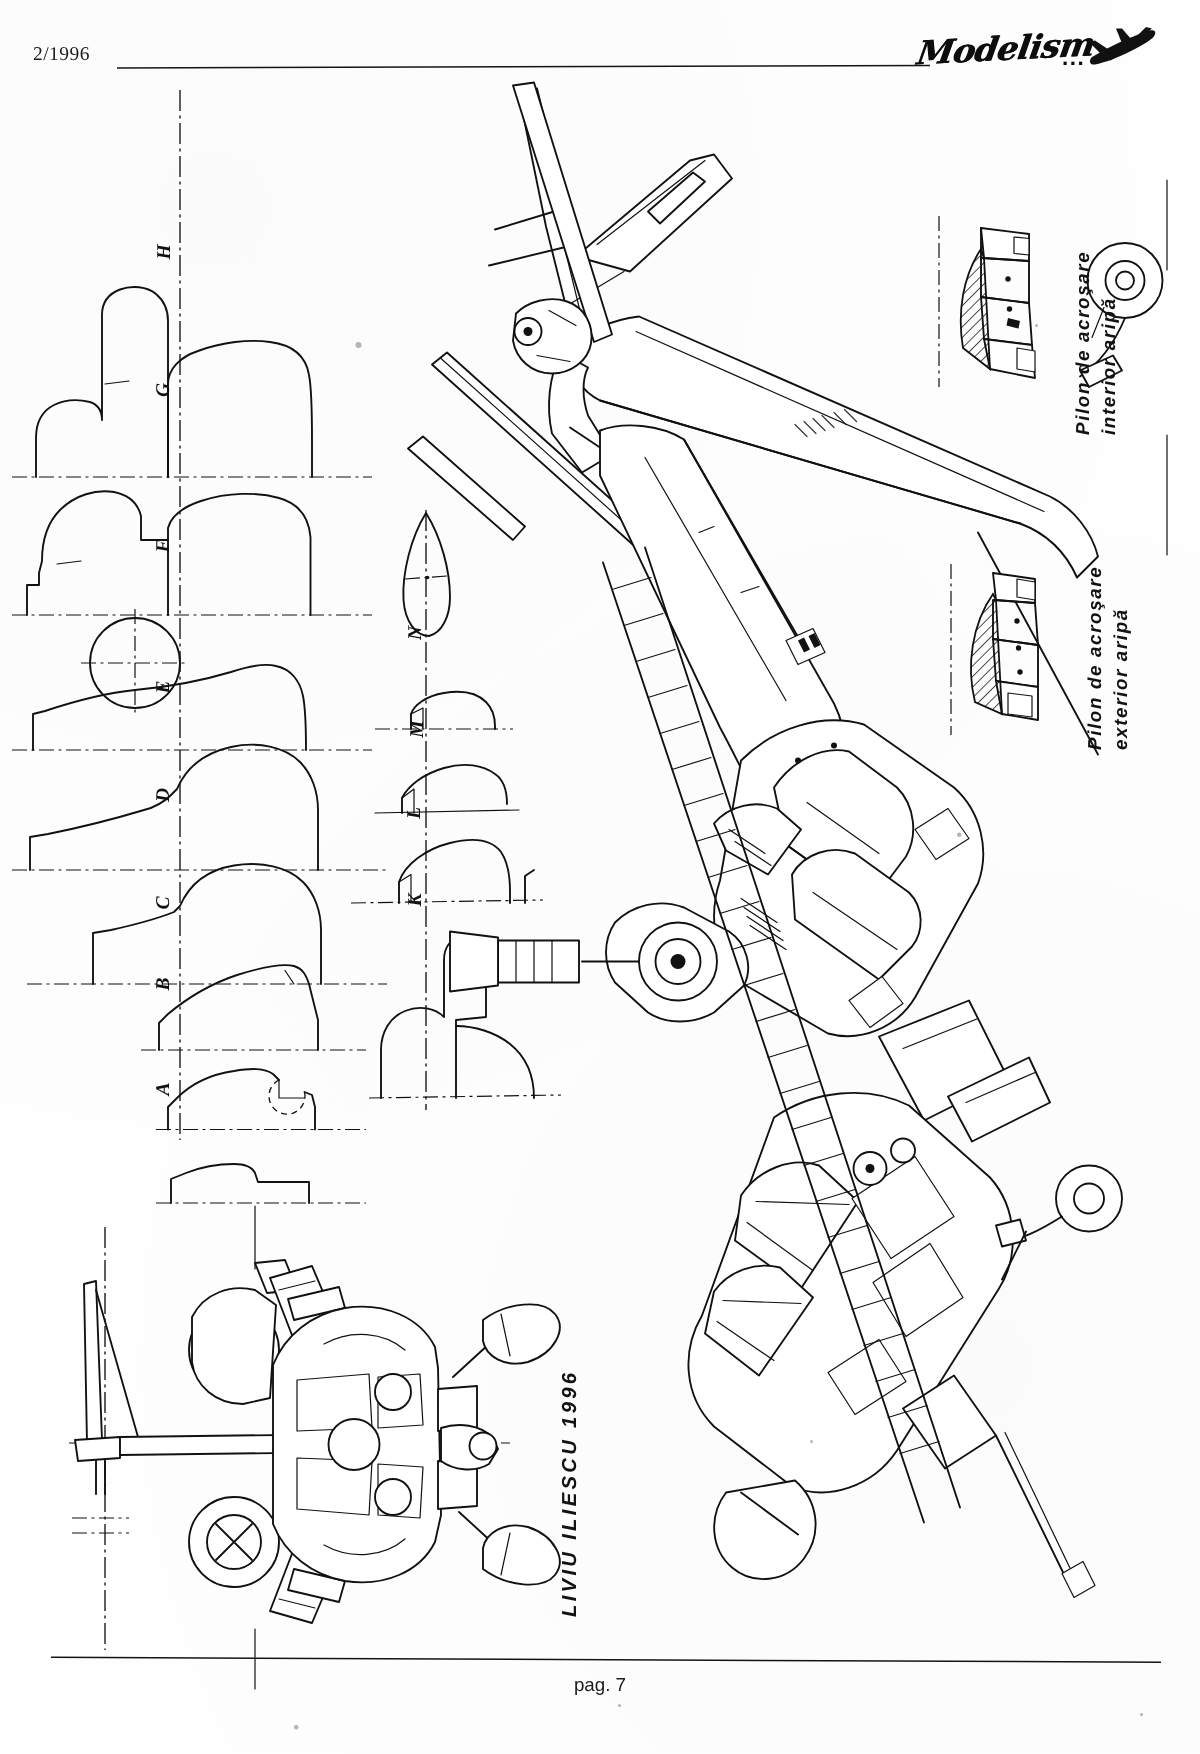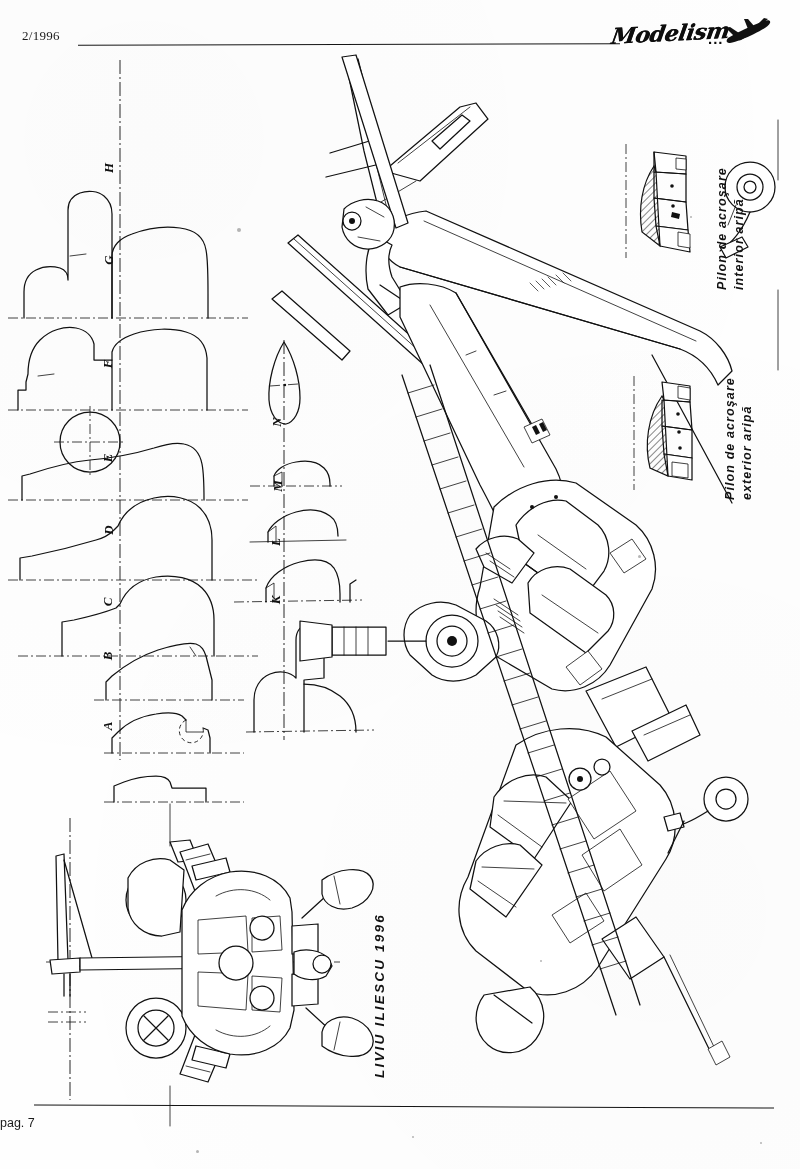--- a/index.html
+++ b/index.html
@@ -48,21 +48,21 @@
   }
   .logo-plane{position:absolute;left:112px;top:0px;}
 
   
   .footer-rule{
     position:absolute;left:34px;top:1106px;width:740px;height:0;
     border-top:1.5px solid #141414;
     transform:rotate(0.25deg);
   }
   .pagenum{
-    position:absolute;left:0;right:0;top:1116px;text-align:left;
+    position:absolute;left:0;right:0;top:1116px;text-align:center;
     font-family:"Liberation Sans", sans-serif;
     font-size:12.5px;color:#1b1b1b;
   }
 
   
   .plate{position:absolute;}
   svg{display:block;overflow:visible;}
   .ln{fill:none;stroke:#111;stroke-width:1.25;stroke-linejoin:round;stroke-linecap:round;}
   .ln-t{fill:none;stroke:#111;stroke-width:0.8;stroke-linejoin:round;stroke-linecap:round;}
   .fillw{fill:#fff;stroke:#111;stroke-width:1.25;stroke-linejoin:round;}

